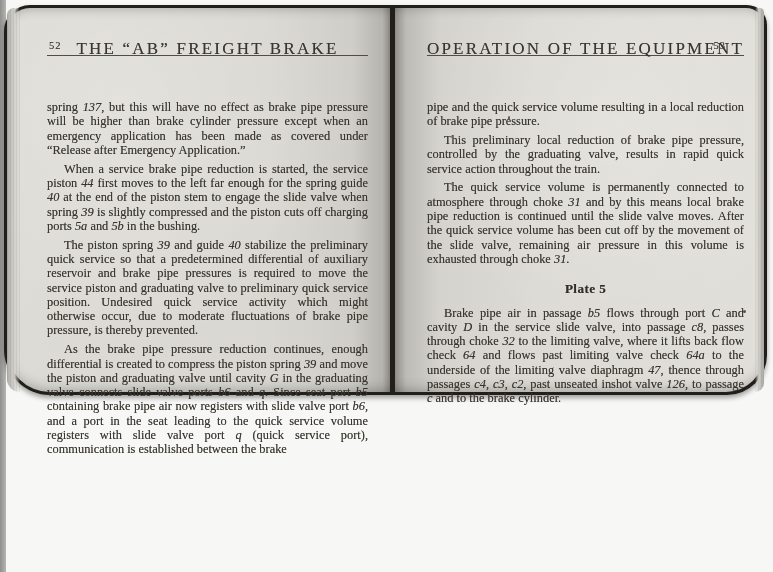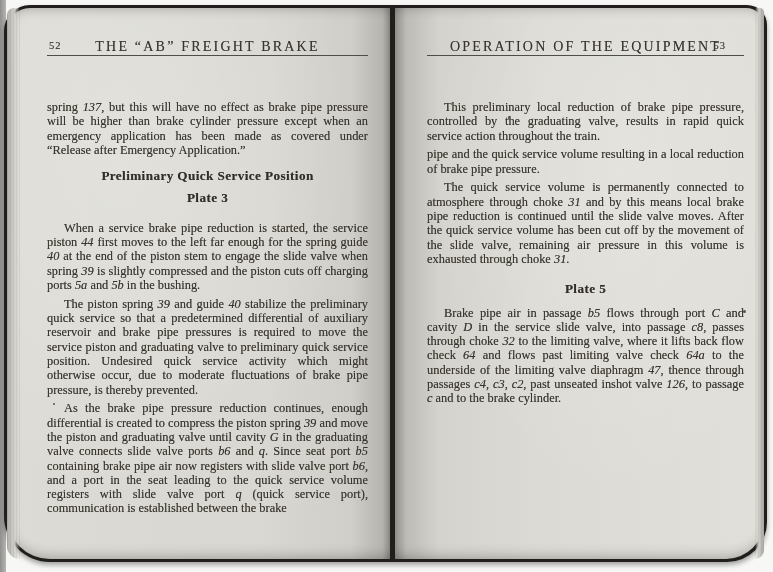--- a/index.html
+++ b/index.html
@@ -7,21 +7,21 @@
     width:773px; height:572px; position:relative; overflow:hidden;
     background:#f7f7f5;
     font-family:"Liberation Serif", serif;
   }
   .scene { position:absolute; inset:0; }
   .scanner-strip {
     position:absolute; left:0; top:0; bottom:0; width:6px;
     background:linear-gradient(to right,#8f8f8d,#b5b5b2);
   }
   .book {
-    position:absolute; left:4px; top:5px; width:763px; height:557px;
+    position:absolute; left:4px; top:5px; width:763px; height:390px;
     background:#211e1b;
     border-radius:26px 20px 40px 46px;
     box-shadow:0 3px 5px rgba(0,0,0,0.35);
   }
   .page {
     position:absolute; top:3px; bottom:3px;
     color:#39352e;
   }
   .page-left {
     left:3px; width:383px;
@@ -61,21 +61,21 @@
   }
   .page-header {
     position:relative; height:17px;
     border-bottom:1.5px solid #514d46;
     margin-bottom:16px;
     font-size:11px; letter-spacing:0.5px; color:#3a362f;
     text-shadow:0 0 0.5px rgba(58,54,47,0.5);
   }
   .running-title {
     position:absolute; left:50%; transform:translateX(-50%);
-    top:1px; white-space:nowrap; letter-spacing:2.2px; font-size:14px;
+    top:1px; white-space:nowrap; letter-spacing:2.2px; font-size:17px;
   }
   .pageno { position:absolute; top:2px; font-size:10.5px; letter-spacing:1px; }
   .header-left .pageno { left:2px; }
   .header-right .pageno { right:18px; }
   .page-body {
     font-size:12.4px; line-height:14.3px;
     text-align:justify;
     color:#39352e;
     text-shadow:0 0 0.4px rgba(57,53,46,0.55);
     margin-top:44px;
@@ -100,38 +100,34 @@
   <div class="scanner-strip"></div>
   <div class="book">
 
     <div class="page page-left">
       <div class="page-header header-left">
         <span class="pageno">52</span>
         <span class="running-title">THE “AB” FREIGHT BRAKE</span>
       </div>
       <div class="page-body">
           <p class="para">spring <i>137</i>, but this will have no effect as brake pipe pressure will be higher than brake cylinder pressure except when an emergency application has been made as covered under “Release after Emergency Application.”</p>
-          <div class="heading spaced">
-            <div class="heading-line">Preliminary Quick Service Position</div>
-            <div class="heading-line">Plate 3</div>
-          </div>
           <p class="para indent">When a service brake pipe reduction is started, the service piston <i>44</i> first moves to the left far enough for the spring guide <i>40</i> at the end of the piston stem to engage the slide valve when spring <i>39</i> is slightly compressed and the piston cuts off charging ports <i>5a</i> and <i>5b</i> in the bushing.</p>
           <p class="para indent">The piston spring <i>39</i> and guide <i>40</i> stabilize the preliminary quick service so that a predetermined differential of auxiliary reservoir and brake pipe pressures is required to move the service piston and graduating valve to preliminary quick service position. Undesired quick service activity which might otherwise occur, due to moderate fluctuations of brake pipe pressure, is thereby prevented.</p>
           <p class="para indent">As the brake pipe pressure reduction continues, enough differential is created to compress the piston spring <i>39</i> and move the piston and graduating valve until cavity <i>G</i> in the graduating valve connects slide valve ports <i>b6</i> and <i>q</i>. Since seat port <i>b5</i> containing brake pipe air now registers with slide valve port <i>b6</i>, and a port in the seat leading to the quick service volume registers with slide valve port <i>q</i> (quick service port), communication is established between the brake</p>
         </div>
     </div>
 
     <div class="page page-right">
       <div class="page-header header-right">
         <span class="running-title">OPERATION OF THE EQUIPMENT</span>
         <span class="pageno">53</span>
       </div>
       <div class="page-body">
+          <p class="para">pipe and the quick service volume resulting in a local reduction of brake pipe pressure.</p>
           <p class="para indent">This preliminary local reduction of brake pipe pressure, controlled by the graduating valve, results in rapid quick service action throughout the train.</p>
-          <p class="para">pipe and the quick service volume resulting in a local reduction of brake pipe pressure.</p>
           <p class="para indent">The quick service volume is permanently connected to atmosphere through choke <i>31</i> and by this means local brake pipe reduction is continued until the slide valve moves. After the quick service volume has been cut off by the movement of the slide valve, remaining air pressure in this volume is exhausted through choke <i>31</i>.</p>
           <div class="heading">
             <div class="heading-line">Plate 5</div>
           </div>
           <p class="para indent">Brake pipe air in passage <i>b5</i> flows through port <i>C</i> and cavity <i>D</i> in the service slide valve, into passage <i>c8</i>, passes through choke <i>32</i> to the limiting valve, where it lifts back flow check <i>64</i> and flows past limiting valve check <i>64a</i> to the underside of the limiting valve diaphragm <i>47</i>, thence through passages <i>c4</i>, <i>c3</i>, <i>c2</i>, past unseated inshot valve <i>126</i>, to passage <i>c</i> and to the brake cylinder.</p>
         </div>
     </div>
 
   </div>
   <div class="speck" style="left:743px; top:310px; width:3px; height:3px;"></div>

